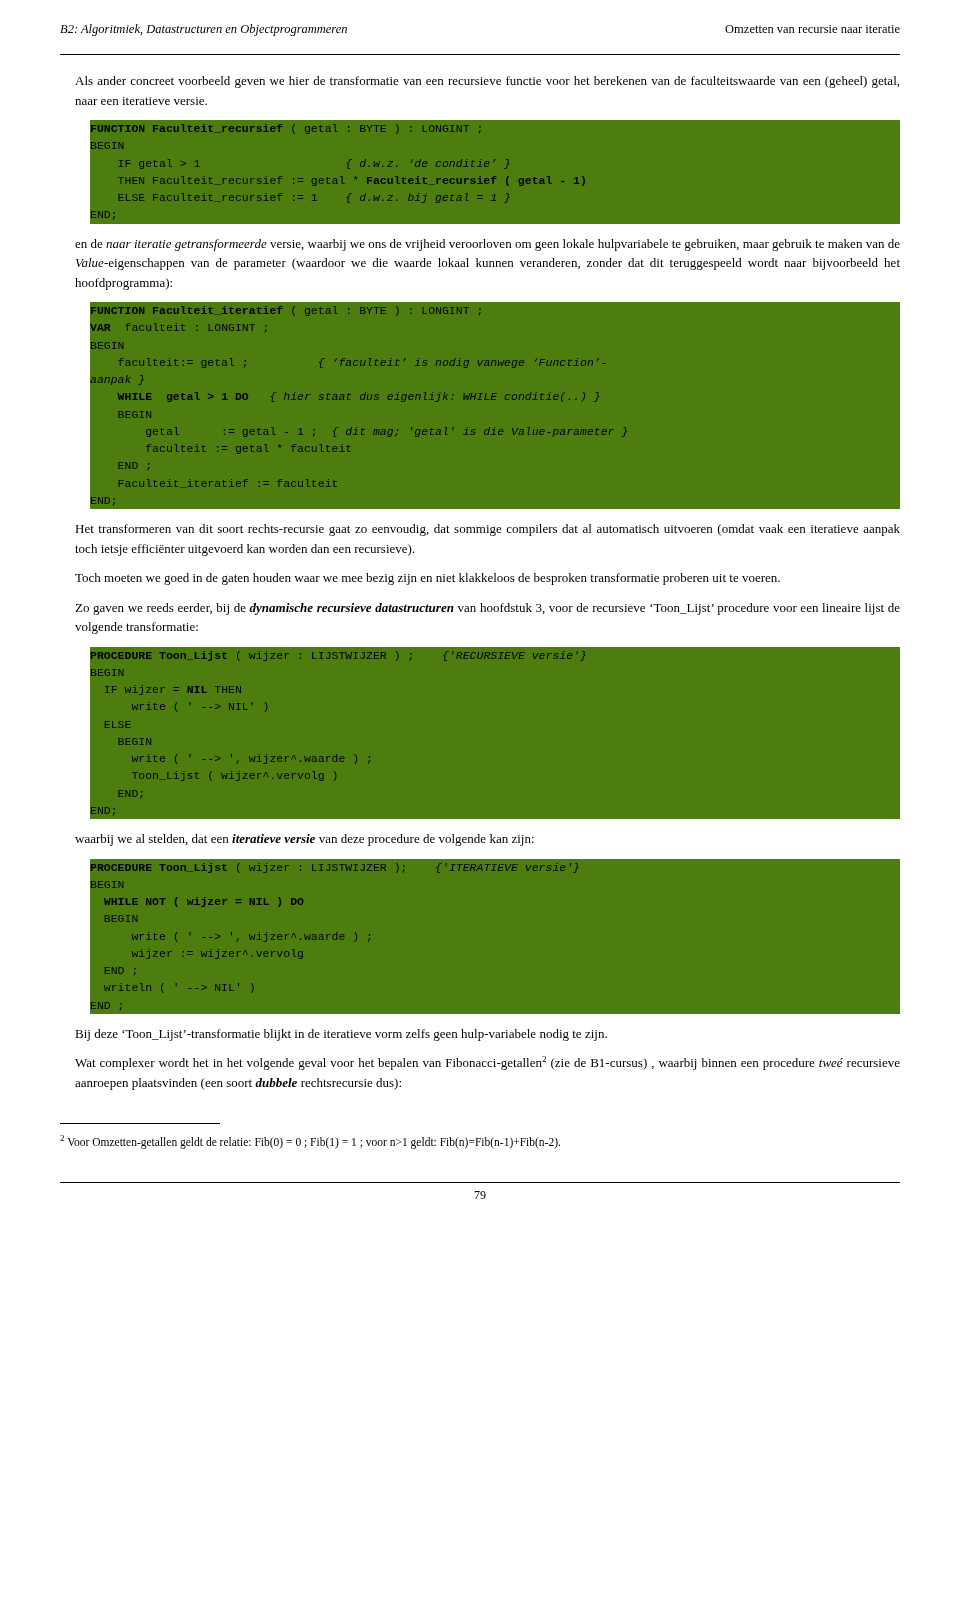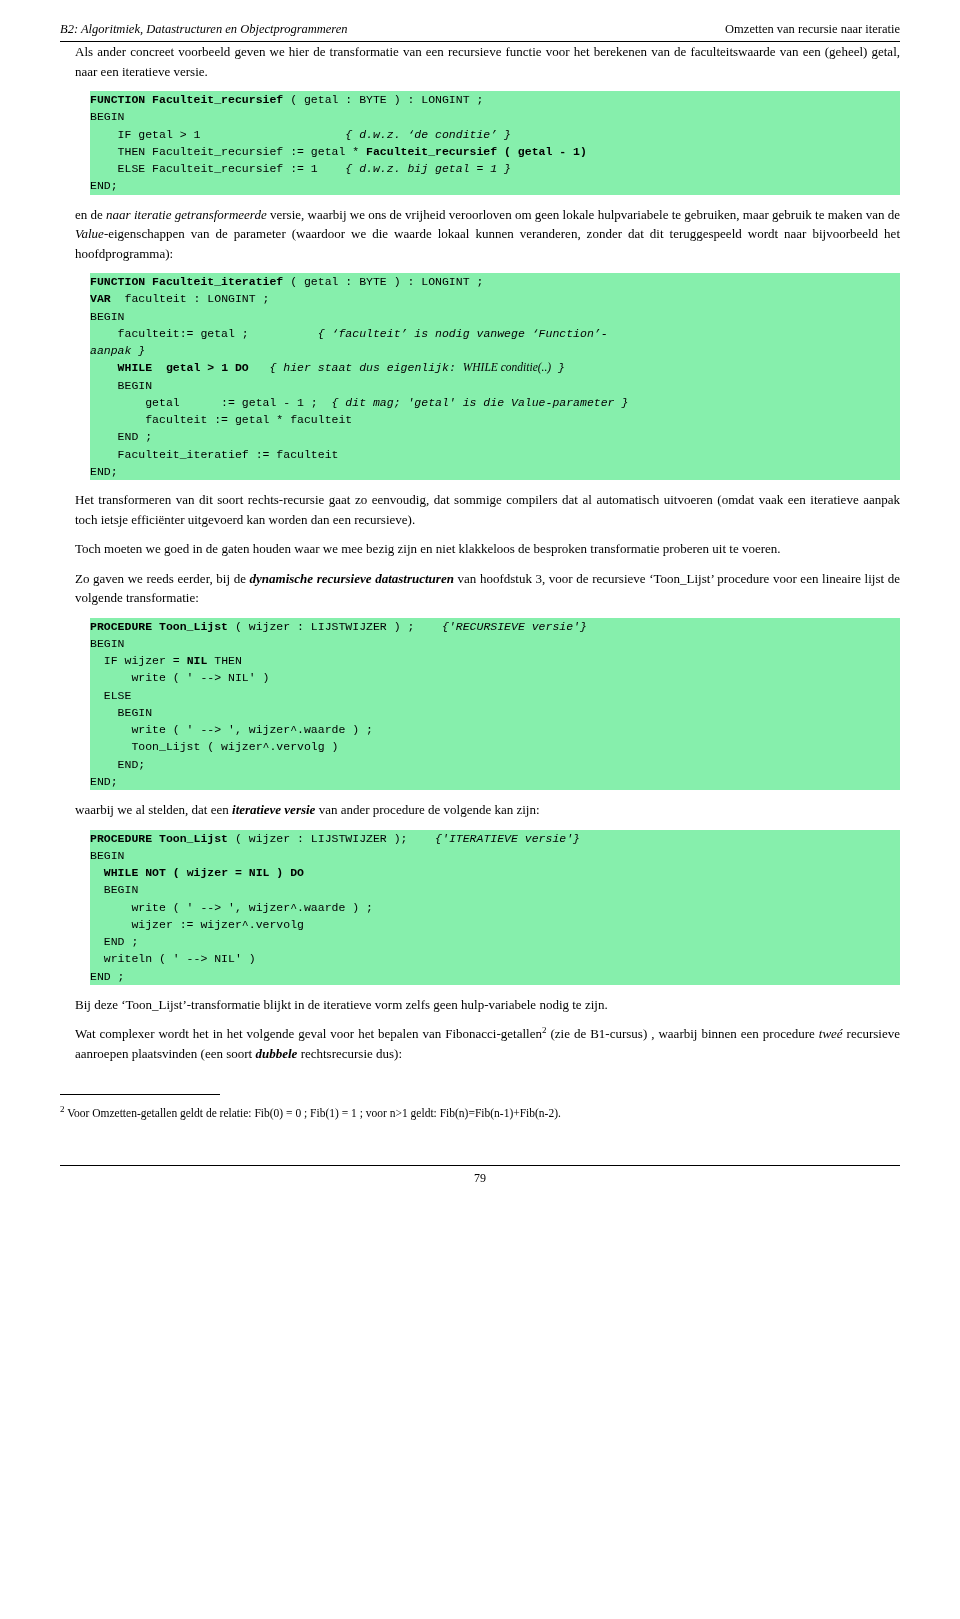--- a/index.html
+++ b/index.html
@@ -10,55 +10,56 @@
       background: #fff;
       width: 960px;
       padding: 20px 60px 40px 60px;
       line-height: 1.45;
     }
     .header {
       display: flex;
       justify-content: space-between;
       align-items: flex-start;
       border-bottom: 1px solid #000;
-      padding-bottom: 3px;
+      padding-bottom: 16px;
+      margin-bottom: 16px;
     }
     .header-left {
       font-style: italic;
       font-size: 12.5px;
     }
     .header-right {
       font-size: 12.5px;
     }
     .body-text {
       font-size: 13px;
       line-height: 1.5;
       margin-bottom: 10px;
       text-align: justify;
       margin-left: 15px;
     }
     .code-block {
       font-family: "Courier New", Courier, monospace;
       font-size: 11.5px;
       line-height: 1.5;
-      background: #86efac;
+      background: #4d7c0f;
       margin: 10px 0 10px 30px;
       white-space: pre;
     }
     .code-block .kw {
       font-weight: bold;
     }
     .code-block .cm {
       font-style: italic;
     }
     .body-text .italic { font-style: italic; }
     .body-text .bold-italic { font-weight: bold; font-style: italic; }
     .footer {
       border-top: 1px solid #000;
-      margin-top: 44px;
+      margin-top: 32px;
       padding-top: 4px;
       display: flex;
       justify-content: center;
       font-size: 12px;
     }
     .footnote {
       font-size: 11.5px;
       margin-top: 8px;
       text-align: justify;
     }
@@ -87,21 +88,21 @@
     ELSE Faculteit_recursief := 1    <span class="cm">{ d.w.z. bij getal = 1 }</span>
 END;</div>
 
 <p class="body-text">en de <span class="italic">naar iteratie getransformeerde</span> versie, waarbij we ons de vrijheid veroorloven om geen lokale hulpvariabele te gebruiken, maar gebruik te maken van de <span class="italic">Value</span>-eigenschappen van de parameter (waardoor we die waarde lokaal kunnen veranderen, zonder dat dit teruggespeeld wordt naar bijvoorbeeld het hoofdprogramma):</p>
 
 <div class="code-block"><span class="kw">FUNCTION Faculteit_iteratief</span> ( getal : BYTE ) : LONGINT ;
 <span class="kw">VAR</span>  faculteit : LONGINT ;
 BEGIN
     faculteit:= getal ;          <span class="cm">{ ‘faculteit’ is nodig vanwege ‘Function’-</span>
 <span class="cm">aanpak }</span>
-    <span class="kw">WHILE  getal &gt; 1 DO</span>   <span class="cm">{ hier staat dus eigenlijk: <span style="font-style:italic;font-family:Liberation Serif, serif;">WHILE conditie(..)</span> }</span>
+    <span class="kw">WHILE  getal &gt; 1 DO</span>   <span class="cm">{ hier staat dus eigenlijk: <span style="font-style:italic;">WHILE conditie(..)</span> }</span>
     BEGIN
         getal      := getal - 1 ;  <span class="cm">{ dit mag; 'getal' is die Value-parameter }</span>
         faculteit := getal * faculteit
     END ;
     Faculteit_iteratief := faculteit
 END;</div>
 
 <p class="body-text">Het transformeren van dit soort rechts-recursie gaat zo eenvoudig, dat sommige compilers dat al automatisch uitvoeren (omdat vaak een iteratieve aanpak toch ietsje efficiënter uitgevoerd kan worden dan een recursieve).</p>
 
 <p class="body-text">Toch moeten we goed in de gaten houden waar we mee bezig zijn en niet klakkeloos de besproken transformatie proberen uit te voeren.</p>
@@ -112,21 +113,21 @@
 BEGIN
   IF wijzer = <span class="kw">NIL</span> THEN
       write ( ' --&gt; NIL' )
   ELSE
     BEGIN
       write ( ' --&gt; ', wijzer^.waarde ) ;
       Toon_Lijst ( wijzer^.vervolg )
     END;
 END;</div>
 
-<p class="body-text"><span>waarbij we al stelden, dat een </span><span class="bold-italic">iteratieve versie</span><span> van ander procedure de volgende kan zijn:</span></p>
+<p class="body-text"><span>waarbij we al stelden, dat een </span><span class="bold-italic">iteratieve versie</span><span> van deze procedure de volgende kan zijn:</span></p>
 
 <div class="code-block"><span class="kw">PROCEDURE Toon_Lijst</span> ( wijzer : LIJSTWIJZER );    <span class="cm">{'ITERATIEVE versie'}</span>
 BEGIN
   <span class="kw">WHILE NOT ( wijzer = NIL ) DO</span>
   BEGIN
       write ( ' --&gt; ', wijzer^.waarde ) ;
       wijzer := wijzer^.vervolg
   END ;
   writeln ( ' --&gt; NIL' )
 END ;</div>

